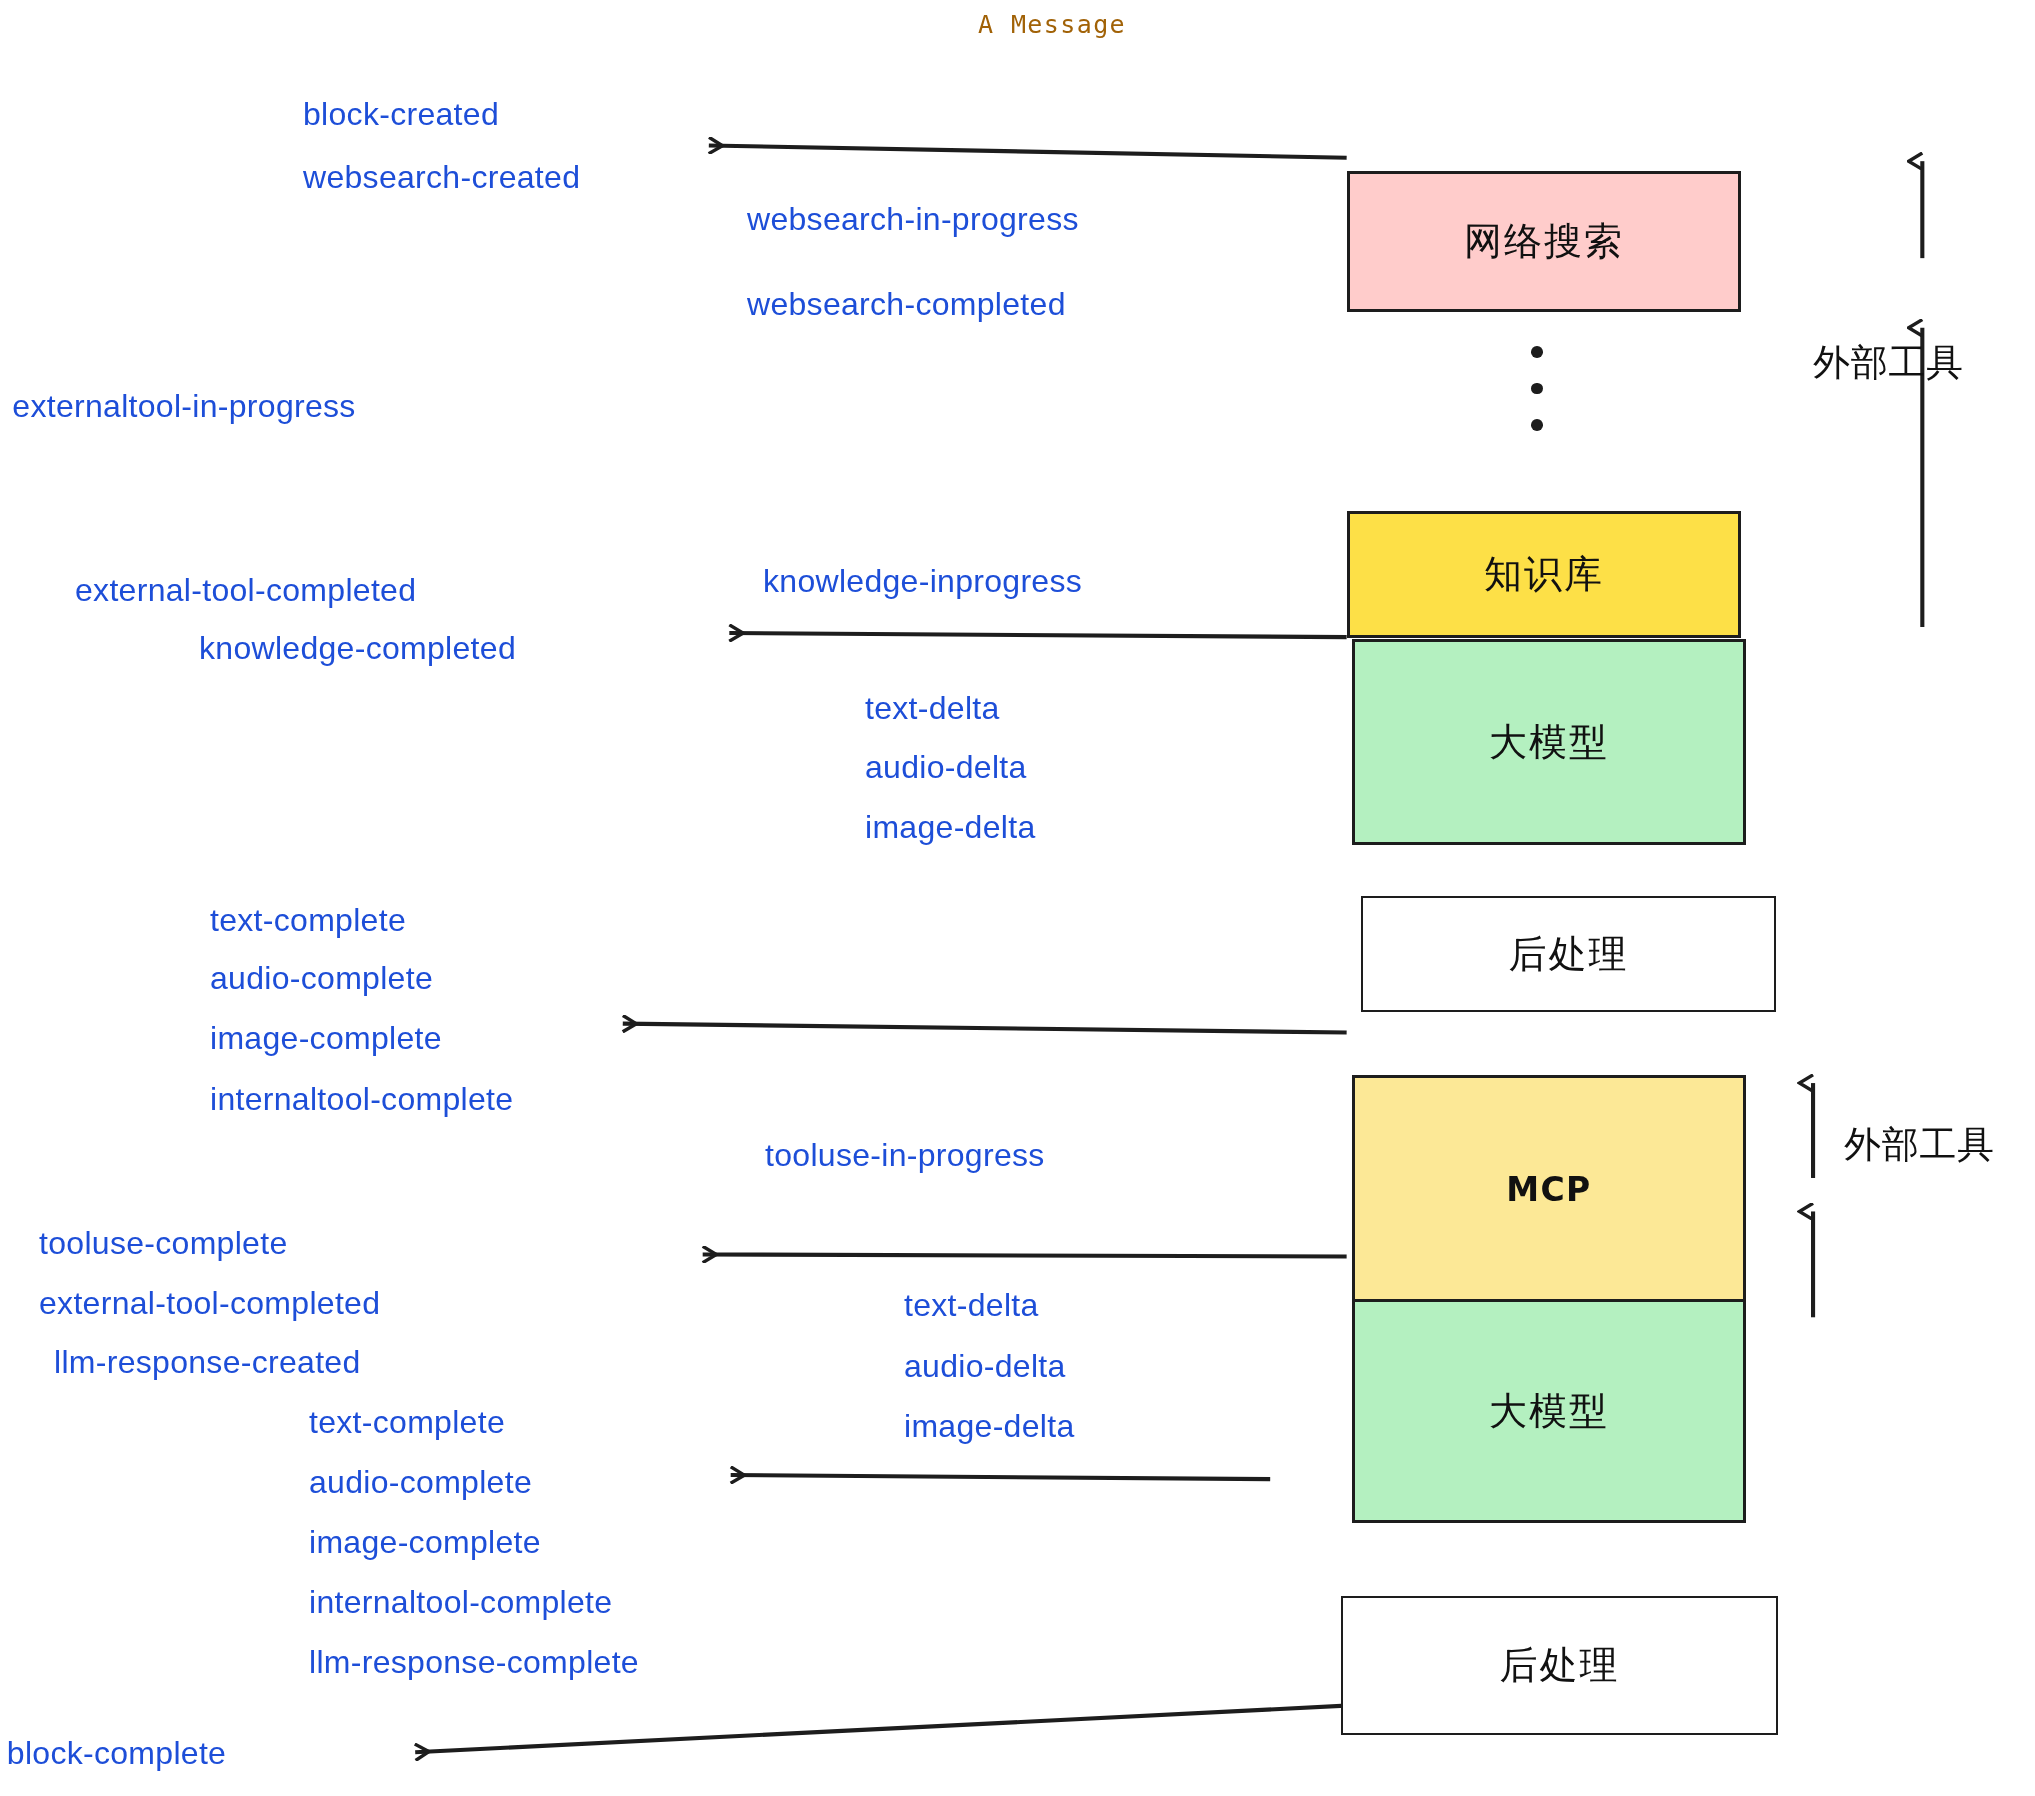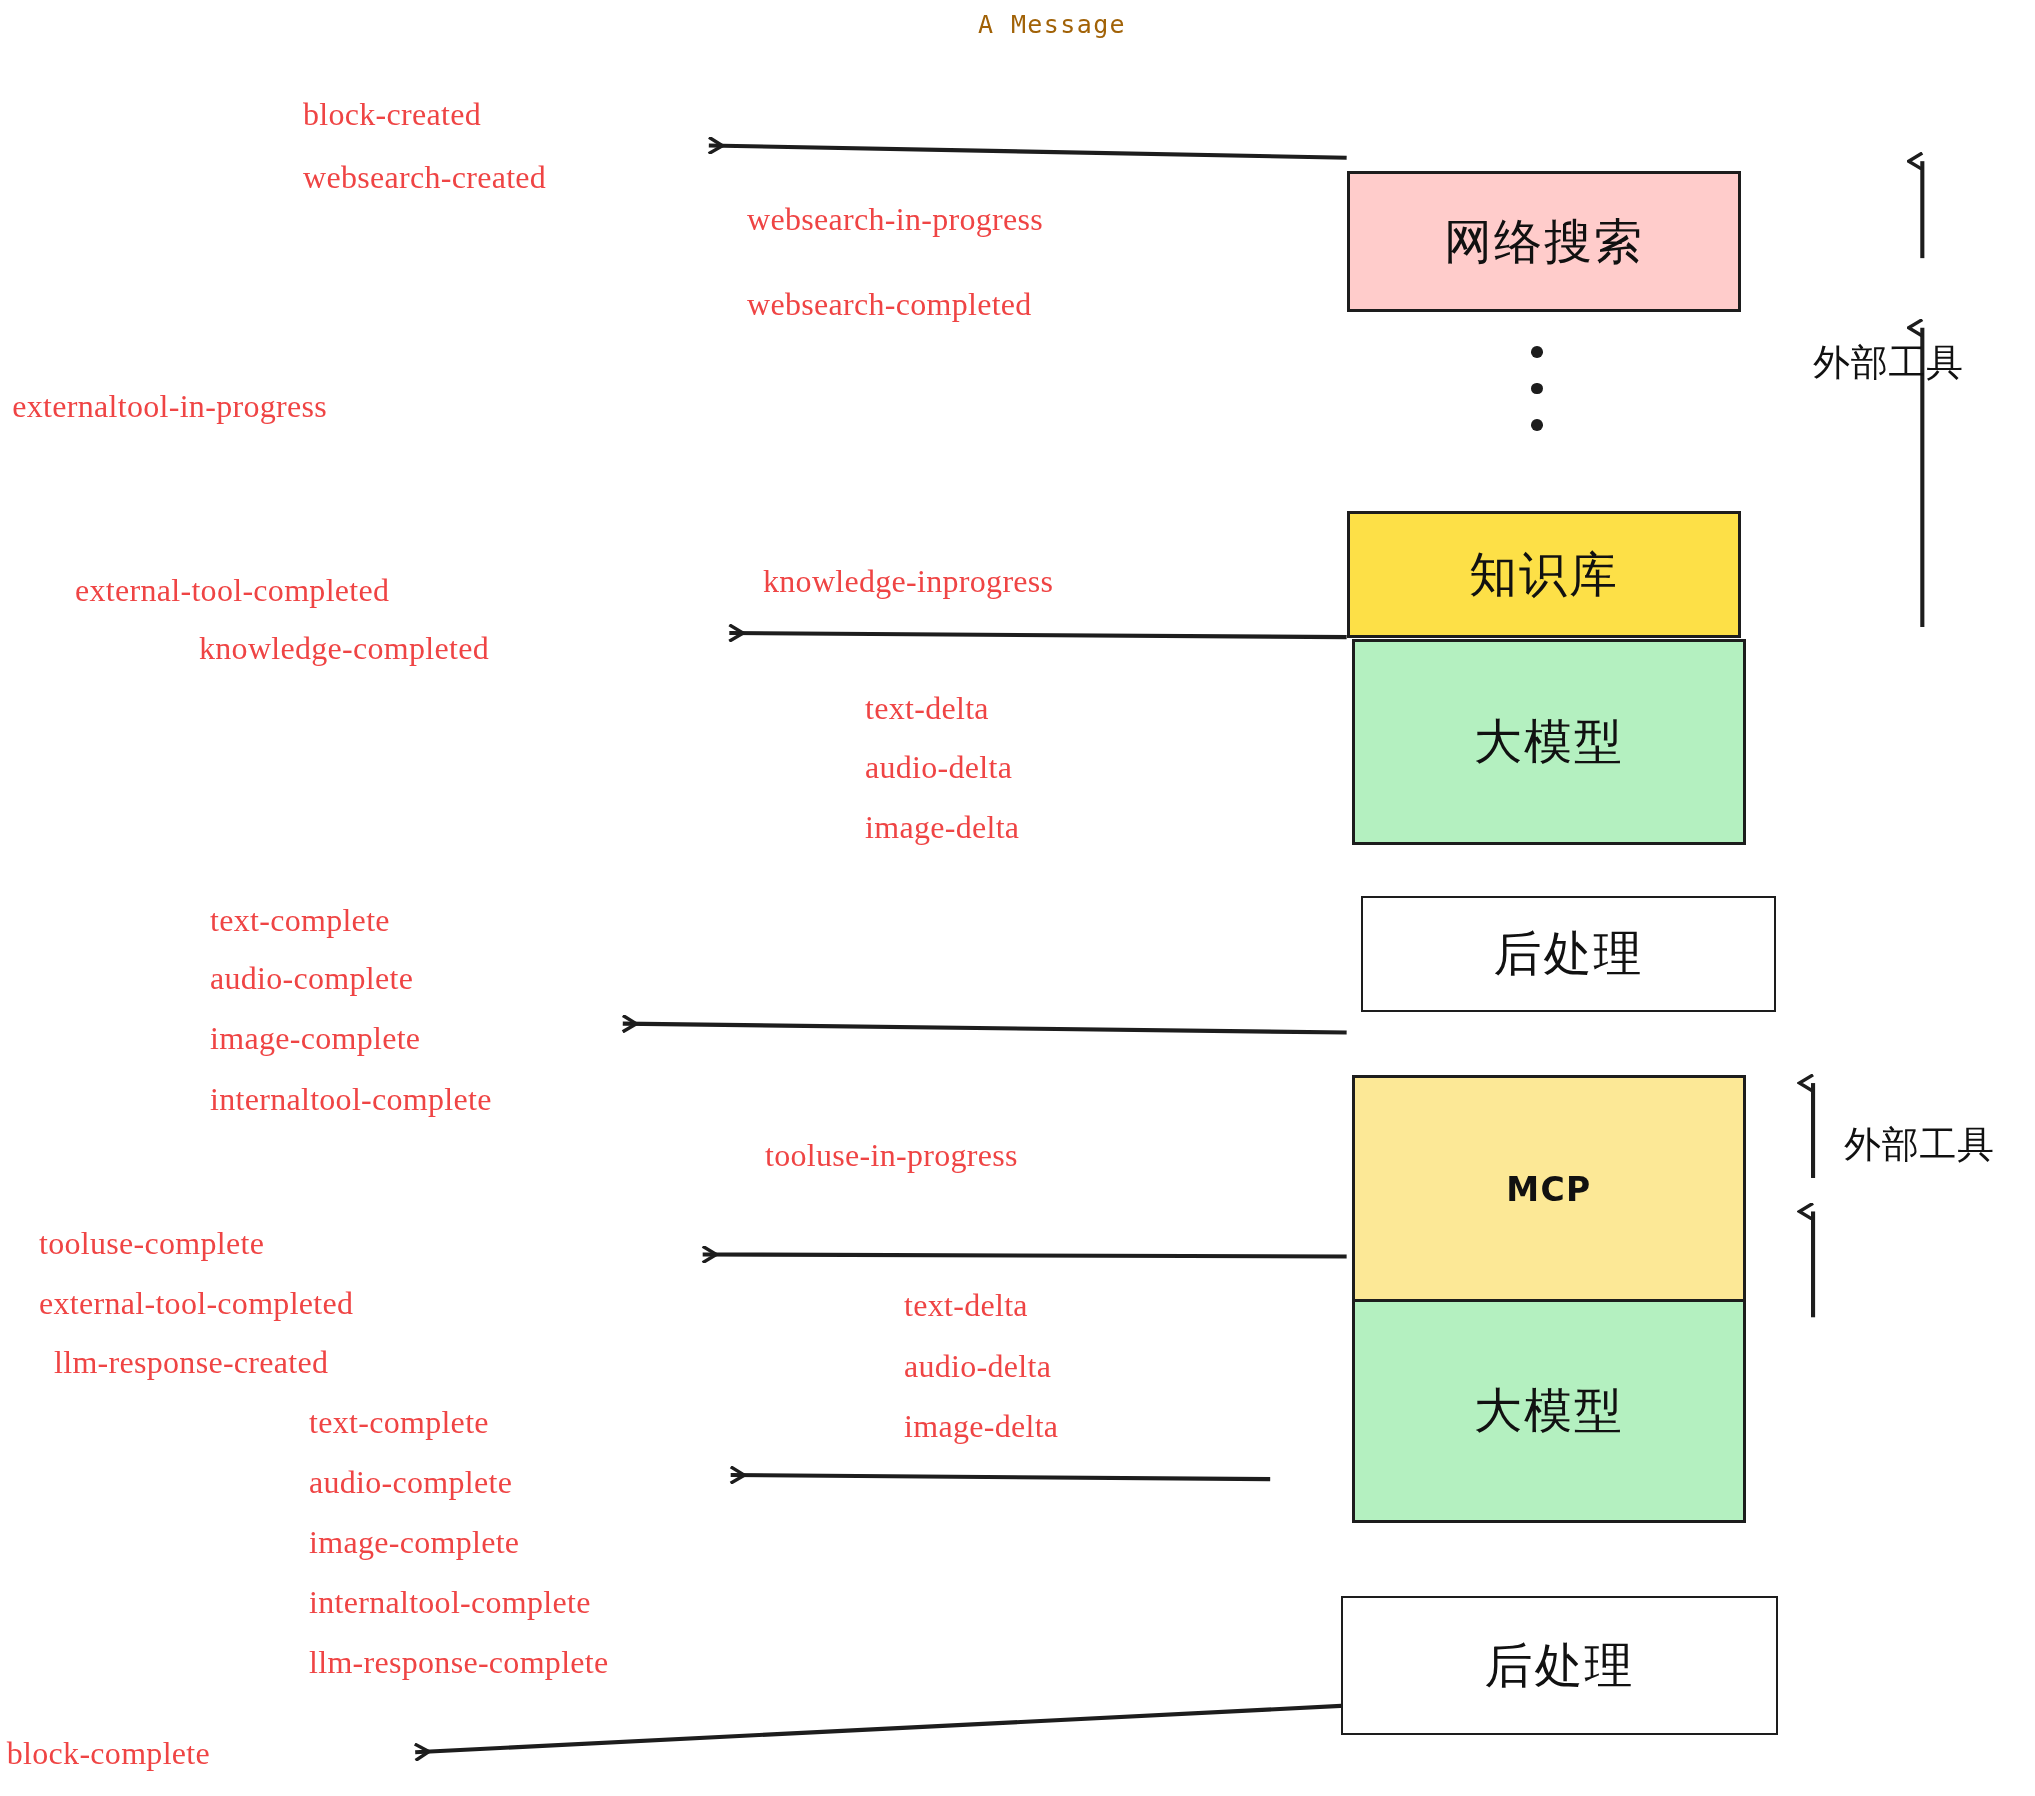--- a/index.html
+++ b/index.html
@@ -6,22 +6,22 @@
   #stage{
     position:relative;
     width:2035px;height:1796px;
     background:#ffffff;
     overflow:hidden;
     font-family:"DejaVu Sans Mono", monospace;
   }
   .ev{
     position:absolute;
     white-space:nowrap;
-    color:#ef4444;
-    font-family:Liberation Serif, serif;
+    color:#1d4ed8;
+    font-family:Liberation Sans, sans-serif;
     font-size:32px;
     letter-spacing:0.3px;
     line-height:1;
   }
   .title{
     position:absolute;
     white-space:nowrap;
     color:#a16207;
     font-family:"DejaVu Sans Mono","Liberation Mono",monospace;
     font-size:25px;
@@ -29,21 +29,21 @@
   }
   .box{
     position:absolute;
     box-sizing:border-box;
     border:3.4px solid #1d1d1d;
     display:flex;
     align-items:center;
     justify-content:center;
     color:#111111;
     font-family:"DejaVu Sans","Liberation Sans",sans-serif;
-    font-size:48px;
+    font-size:38px;
     letter-spacing:2px;
   }
   .box.mcp{font-size:33px;letter-spacing:1.4px;font-weight:600;}
   .sidelabel{
     position:absolute;
     white-space:nowrap;
     color:#111111;
     font-family:"DejaVu Sans","Liberation Sans",sans-serif;
     font-size:37px;
     letter-spacing:0.7px;

